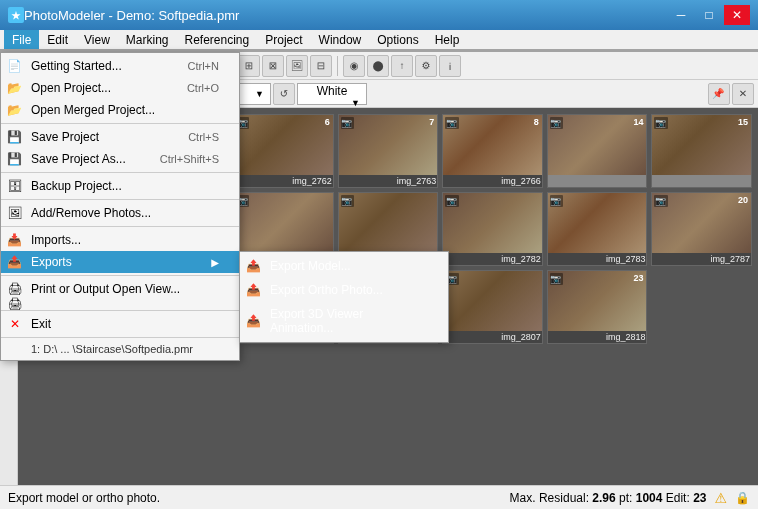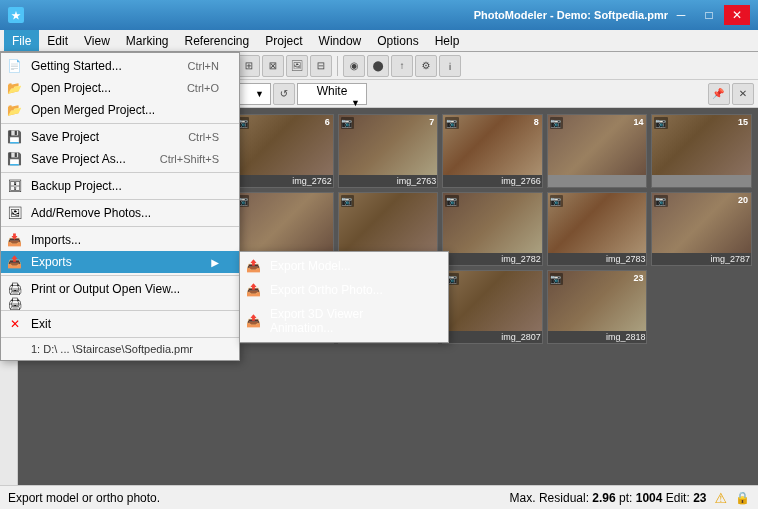--- a/index.html
+++ b/index.html
@@ -23,40 +23,40 @@
       color: white;
     }
     .title-bar-icon {
       width: 16px; height: 16px;
       background: #4fc3f7;
       border-radius: 2px;
       display: flex; align-items: center; justify-content: center;
       font-size: 10px; color: white; font-weight: bold;
     }
     .title-bar-text {
-      flex: 1; text-align: right; font-size: 11px; font-weight: bold;
+      flex: 1; text-align: left; font-size: 13px; font-weight: normal;
     }
     .title-bar-controls {
       display: flex; gap: 2px;
     }
     .tb-btn {
       width: 26px; height: 20px;
       border: none; cursor: pointer;
       font-size: 12px; display: flex; align-items: center; justify-content: center;
       background: transparent; color: white;
     }
     .tb-btn.close { background: #e81123; }
 
     
     .menu-bar {
       height: 22px;
       background: #f0f0f0;
       display: flex;
       align-items: stretch;
-      border-bottom: 1px solid #a3a3a3;
+      border-bottom: 3px solid #a3a3a3;
       padding: 0 4px;
     }
     .menu-item {
       padding: 2px 8px;
       cursor: pointer;
       display: flex; align-items: center;
       font-size: 12px;
       white-space: nowrap;
     }
     .menu-item:hover, .menu-item.active {

